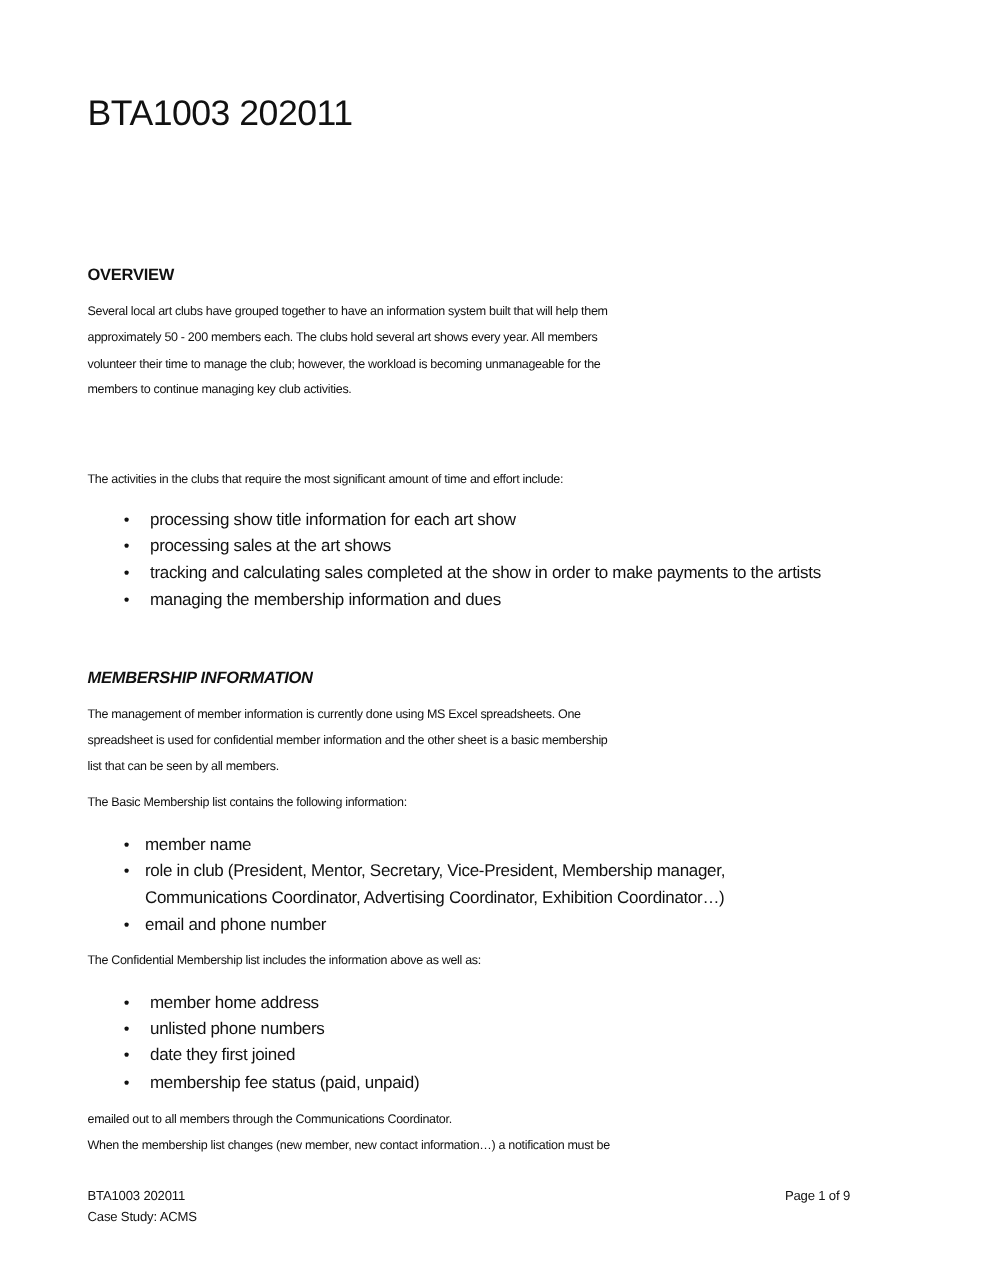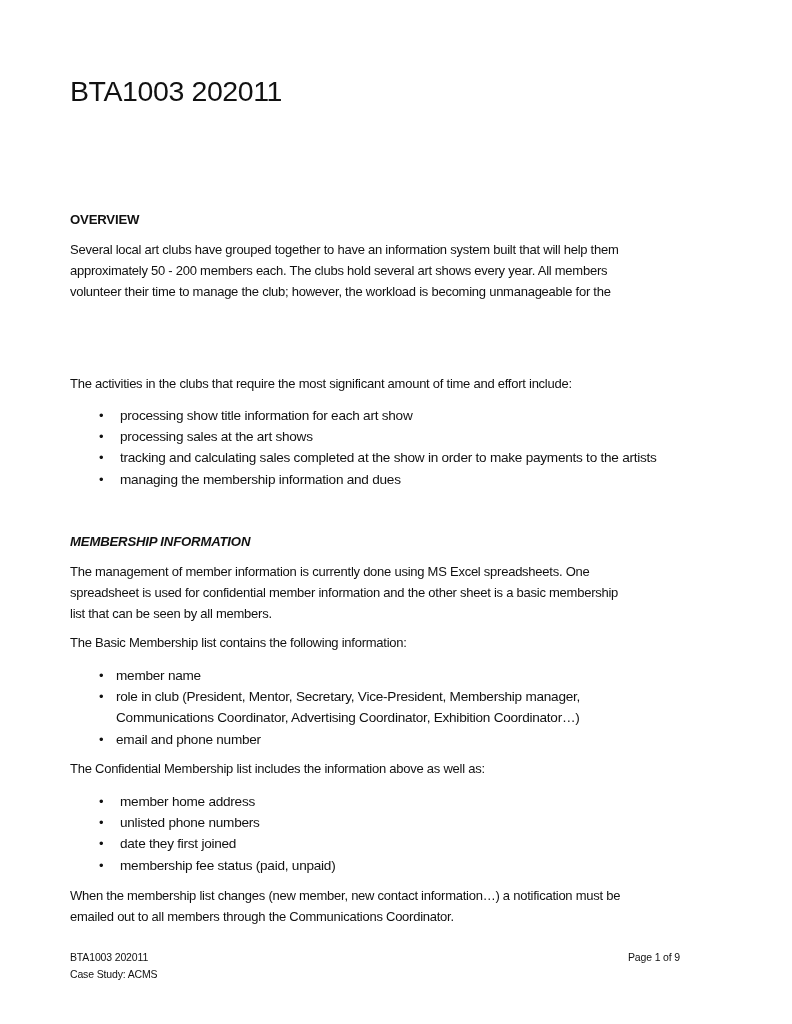--- a/index.html
+++ b/index.html
@@ -35,21 +35,21 @@
       font-weight: bold;
       letter-spacing: -0.2px;
       margin: 0;
       white-space: nowrap;
       text-align: center;
     }
     .para {
       position: absolute;
       left: 70px;
       width: 660px;
-      font-size: 13px;
+      font-size: 10px;
       line-height: 20.8px;
       letter-spacing: -0.25px;
       margin: 0;
     }
     .para .ln { display: block; white-space: nowrap; }
     ul.bullets {
       position: absolute;
       left: 70px;
       margin: 0;
       padding: 0;
@@ -90,20 +90,21 @@
 <h1 class="title-block">
   <span class="title-line">BTA1003 202011</span>
 </h1>
 
 <h2 class="section-heading" style="top:212px;">OVERVIEW</h2>
 
 <p class="para" style="top:240px;">
   <span class="ln">Several local art clubs have grouped together to have an information system built that will help them</span>
   <span class="ln">approximately 50 - 200 members each. The clubs hold several art shows every year. All members</span>
   <span class="ln">volunteer their time to manage the club; however, the workload is becoming unmanageable for the</span>
+  <span class="ln">members to continue managing key club activities.</span>
 </p>
 
 <p class="para" style="top:374px;">
   <span class="ln">The activities in the clubs that require the most significant amount of time and effort include:</span>
 </p>
 
 <ul class="bullets" style="top:405px;">
   <li><span class="bullet">•</span><span>processing show title information for each art show</span></li>
   <li><span class="bullet">•</span><span>processing sales at the art shows</span></li>
   <li><span class="bullet">•</span><span>tracking and calculating sales completed at the show in order to make payments to the artists</span></li>
@@ -137,22 +138,22 @@
 </p>
 
 <ul class="bullets" style="top:791px;">
   <li><span class="bullet">•</span><span>member home address</span></li>
   <li><span class="bullet">•</span><span>unlisted phone numbers</span></li>
   <li><span class="bullet">•</span><span>date they first joined</span></li>
   <li><span class="bullet">•</span><span>membership fee status (paid, unpaid)</span></li>
 </ul>
 
 <p class="para" style="top:886px;">
+  <span class="ln">emailed out to all members through the Communications Coordinator.</span>
   <span class="ln">When the membership list changes (new member, new contact information…) a notification must be</span>
-  <span class="ln">emailed out to all members through the Communications Coordinator.</span>
 </p>
 
 <div class="footer">
   <div class="footer-left">
     <span>BTA1003 202011</span>
     <span>Case Study: ACMS</span>
   </div>
   <div class="footer-right">Page 1 of 9</div>
 </div>
 

